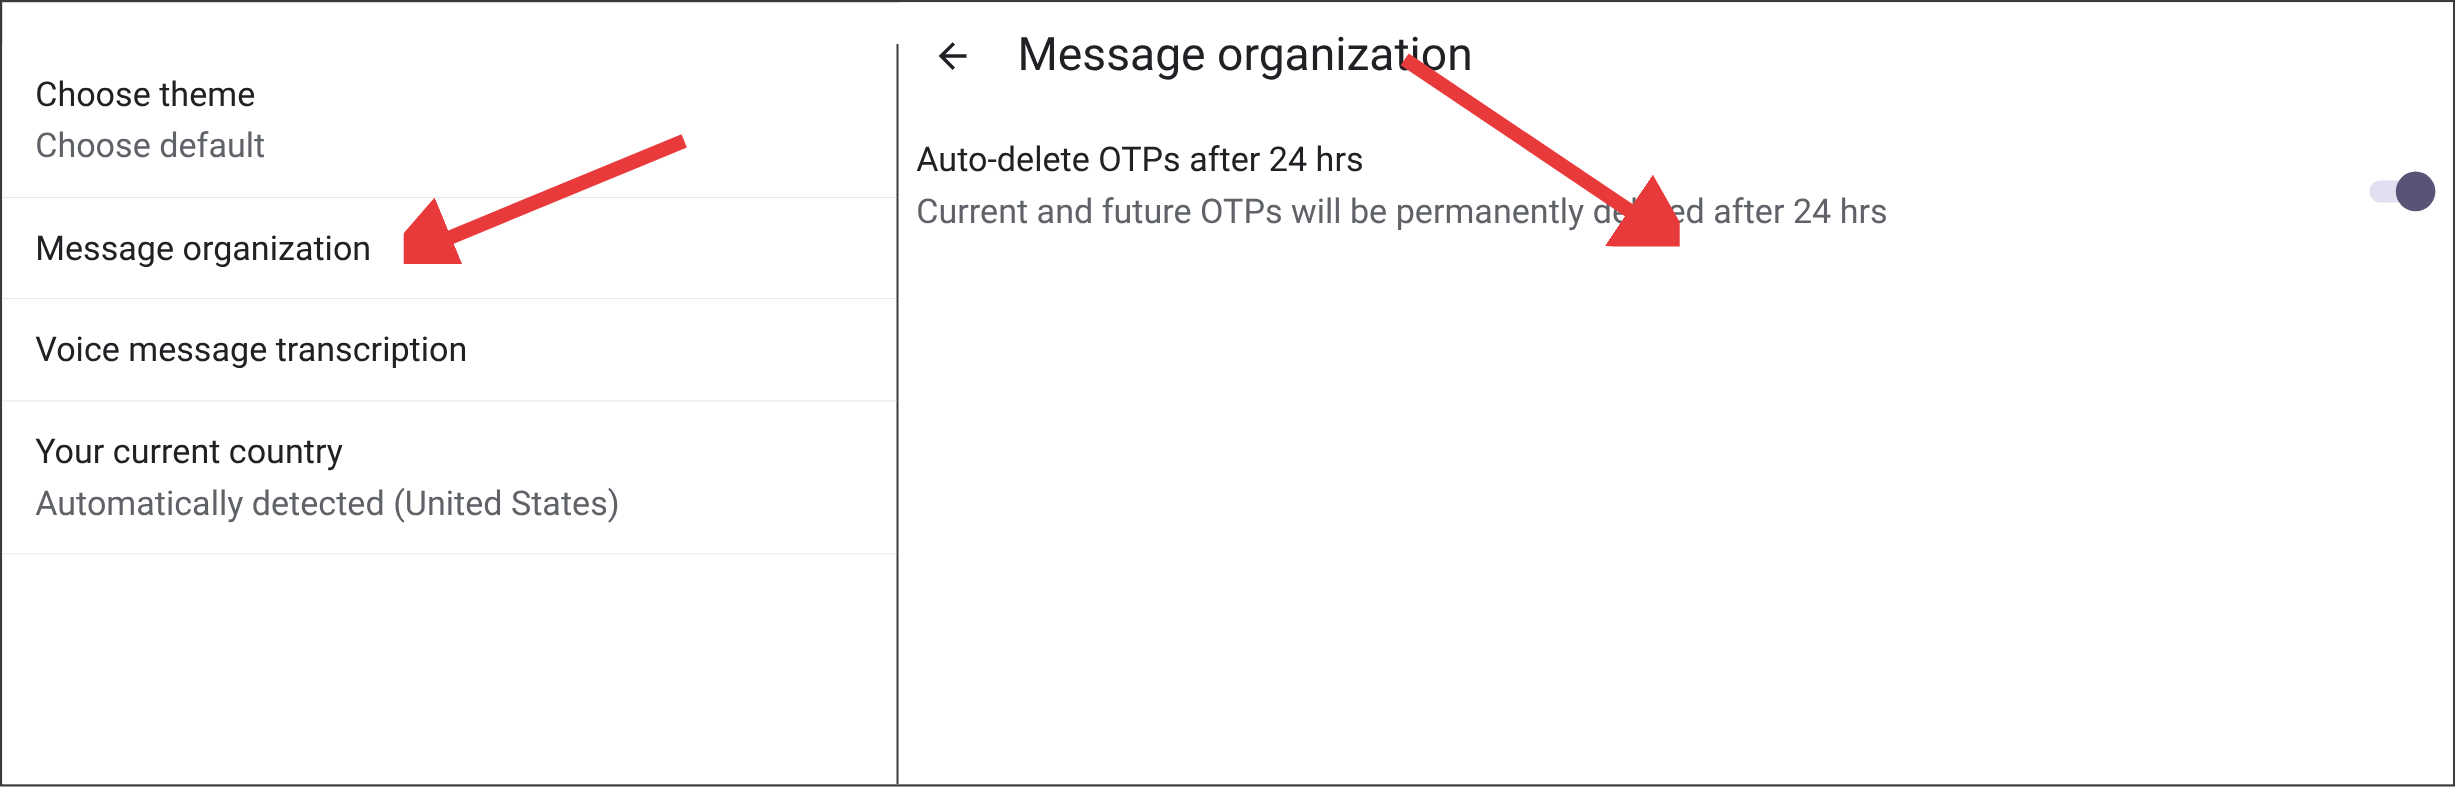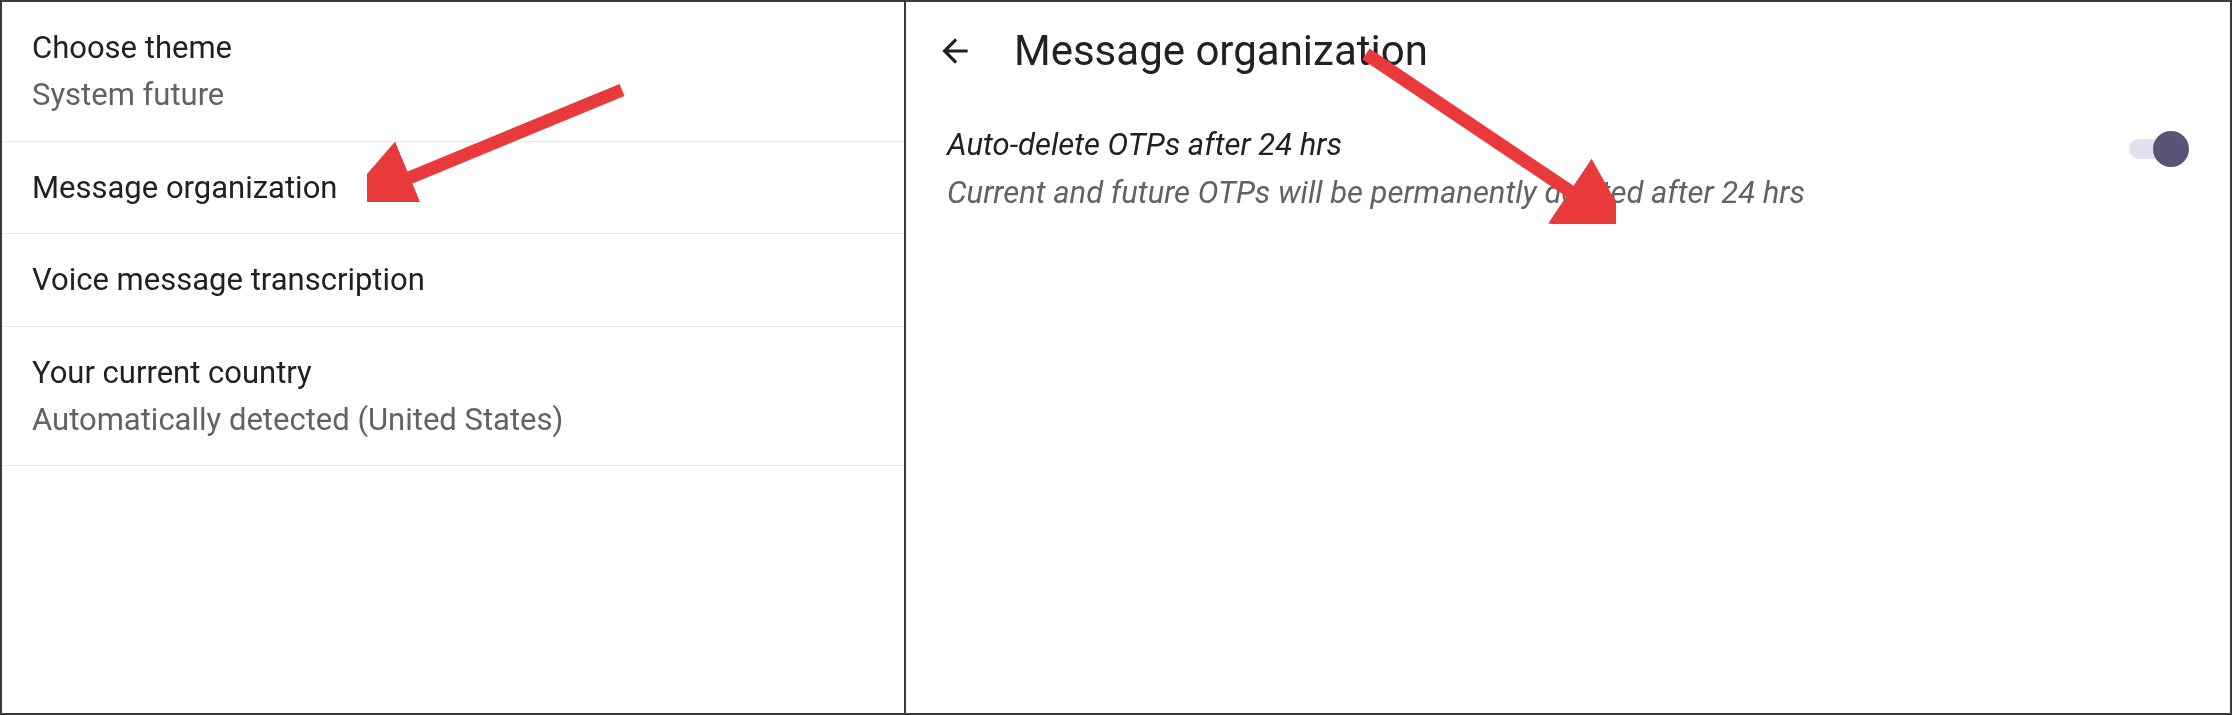--- a/index.html
+++ b/index.html
@@ -13,22 +13,23 @@
       display: flex;
       width: 2232px;
       height: 715px;
       border: 2px solid #3a3a3a;
     }
     .panel {
       position: relative;
       background: #fff;
     }
     .panel-left {
-      width: 904px;
+      width: 815px;
       border-right: 2px solid #3a3a3a;
+      margin-top: 38px;
     }
     .panel-right {
       flex: 1;
     }
     .settings-item {
       padding: 24px 30px;
       border-bottom: 1px solid #e8e8e8;
       cursor: pointer;
     }
     .settings-item:last-child {
@@ -59,24 +60,23 @@
       align-items: center;
       justify-content: center;
     }
     .header-title {
       font-size: 42px;
       font-weight: 400;
       color: #202124;
     }
     .option-row {
       display: flex;
-      align-items: flex-start;
+      align-items: center;
       justify-content: space-between;
-      padding: 20px 41px;
-      font-style: italic;
+      padding: 20px 16px;
     }
     .option-text {
       flex: 1;
       padding-right: 40px;
     }
     .option-title {
       font-size: 31px;
       color: #202124;
       font-weight: 400;
       line-height: 1.4;
@@ -130,21 +130,21 @@
       width: 260px;
       height: 180px;
     }
   </style>
 </head>
 <body>
 
 <div class="panel panel-left">
   <div class="settings-item">
     <div class="item-title">Choose theme</div>
-    <div class="item-subtitle">System future</div>
+    <div class="item-subtitle">Choose default</div>
   </div>
   <div class="settings-item">
     <div class="item-title">Message organization</div>
   </div>
   <div class="settings-item">
     <div class="item-title">Voice message transcription</div>
   </div>
   <div class="settings-item">
     <div class="item-title">Your current country</div>
     <div class="item-subtitle">Automatically detected (United States)</div>

